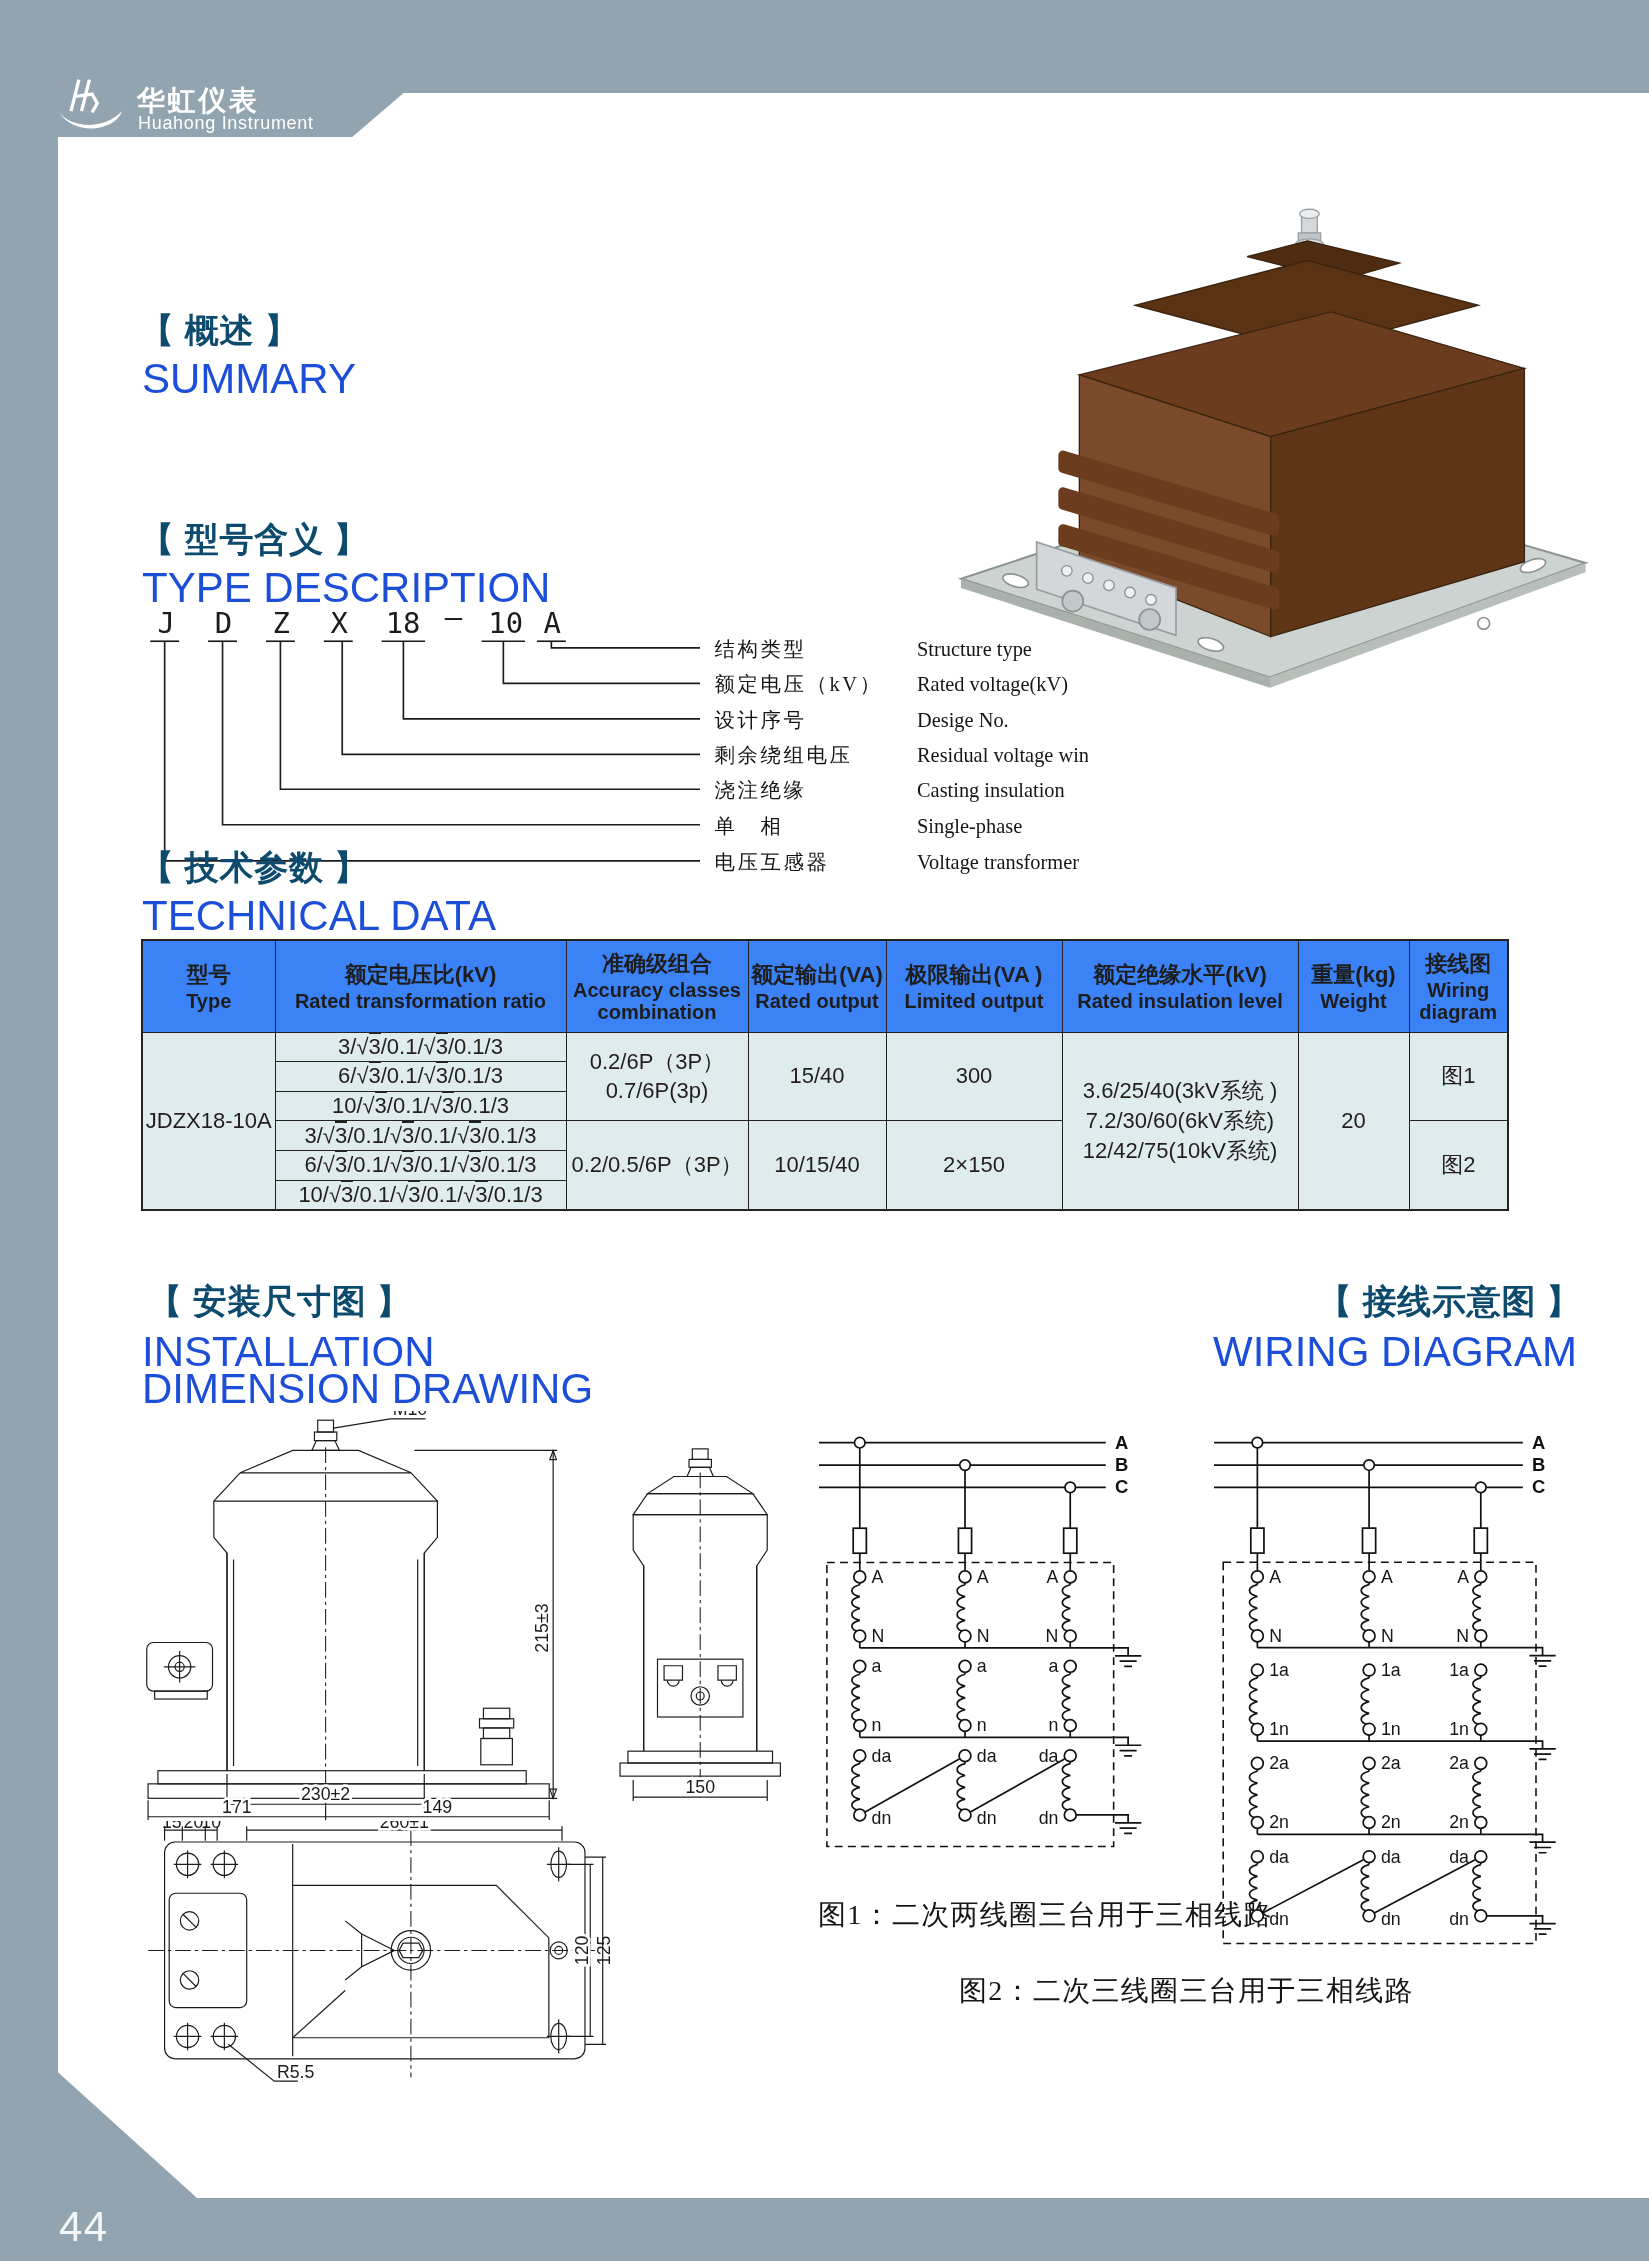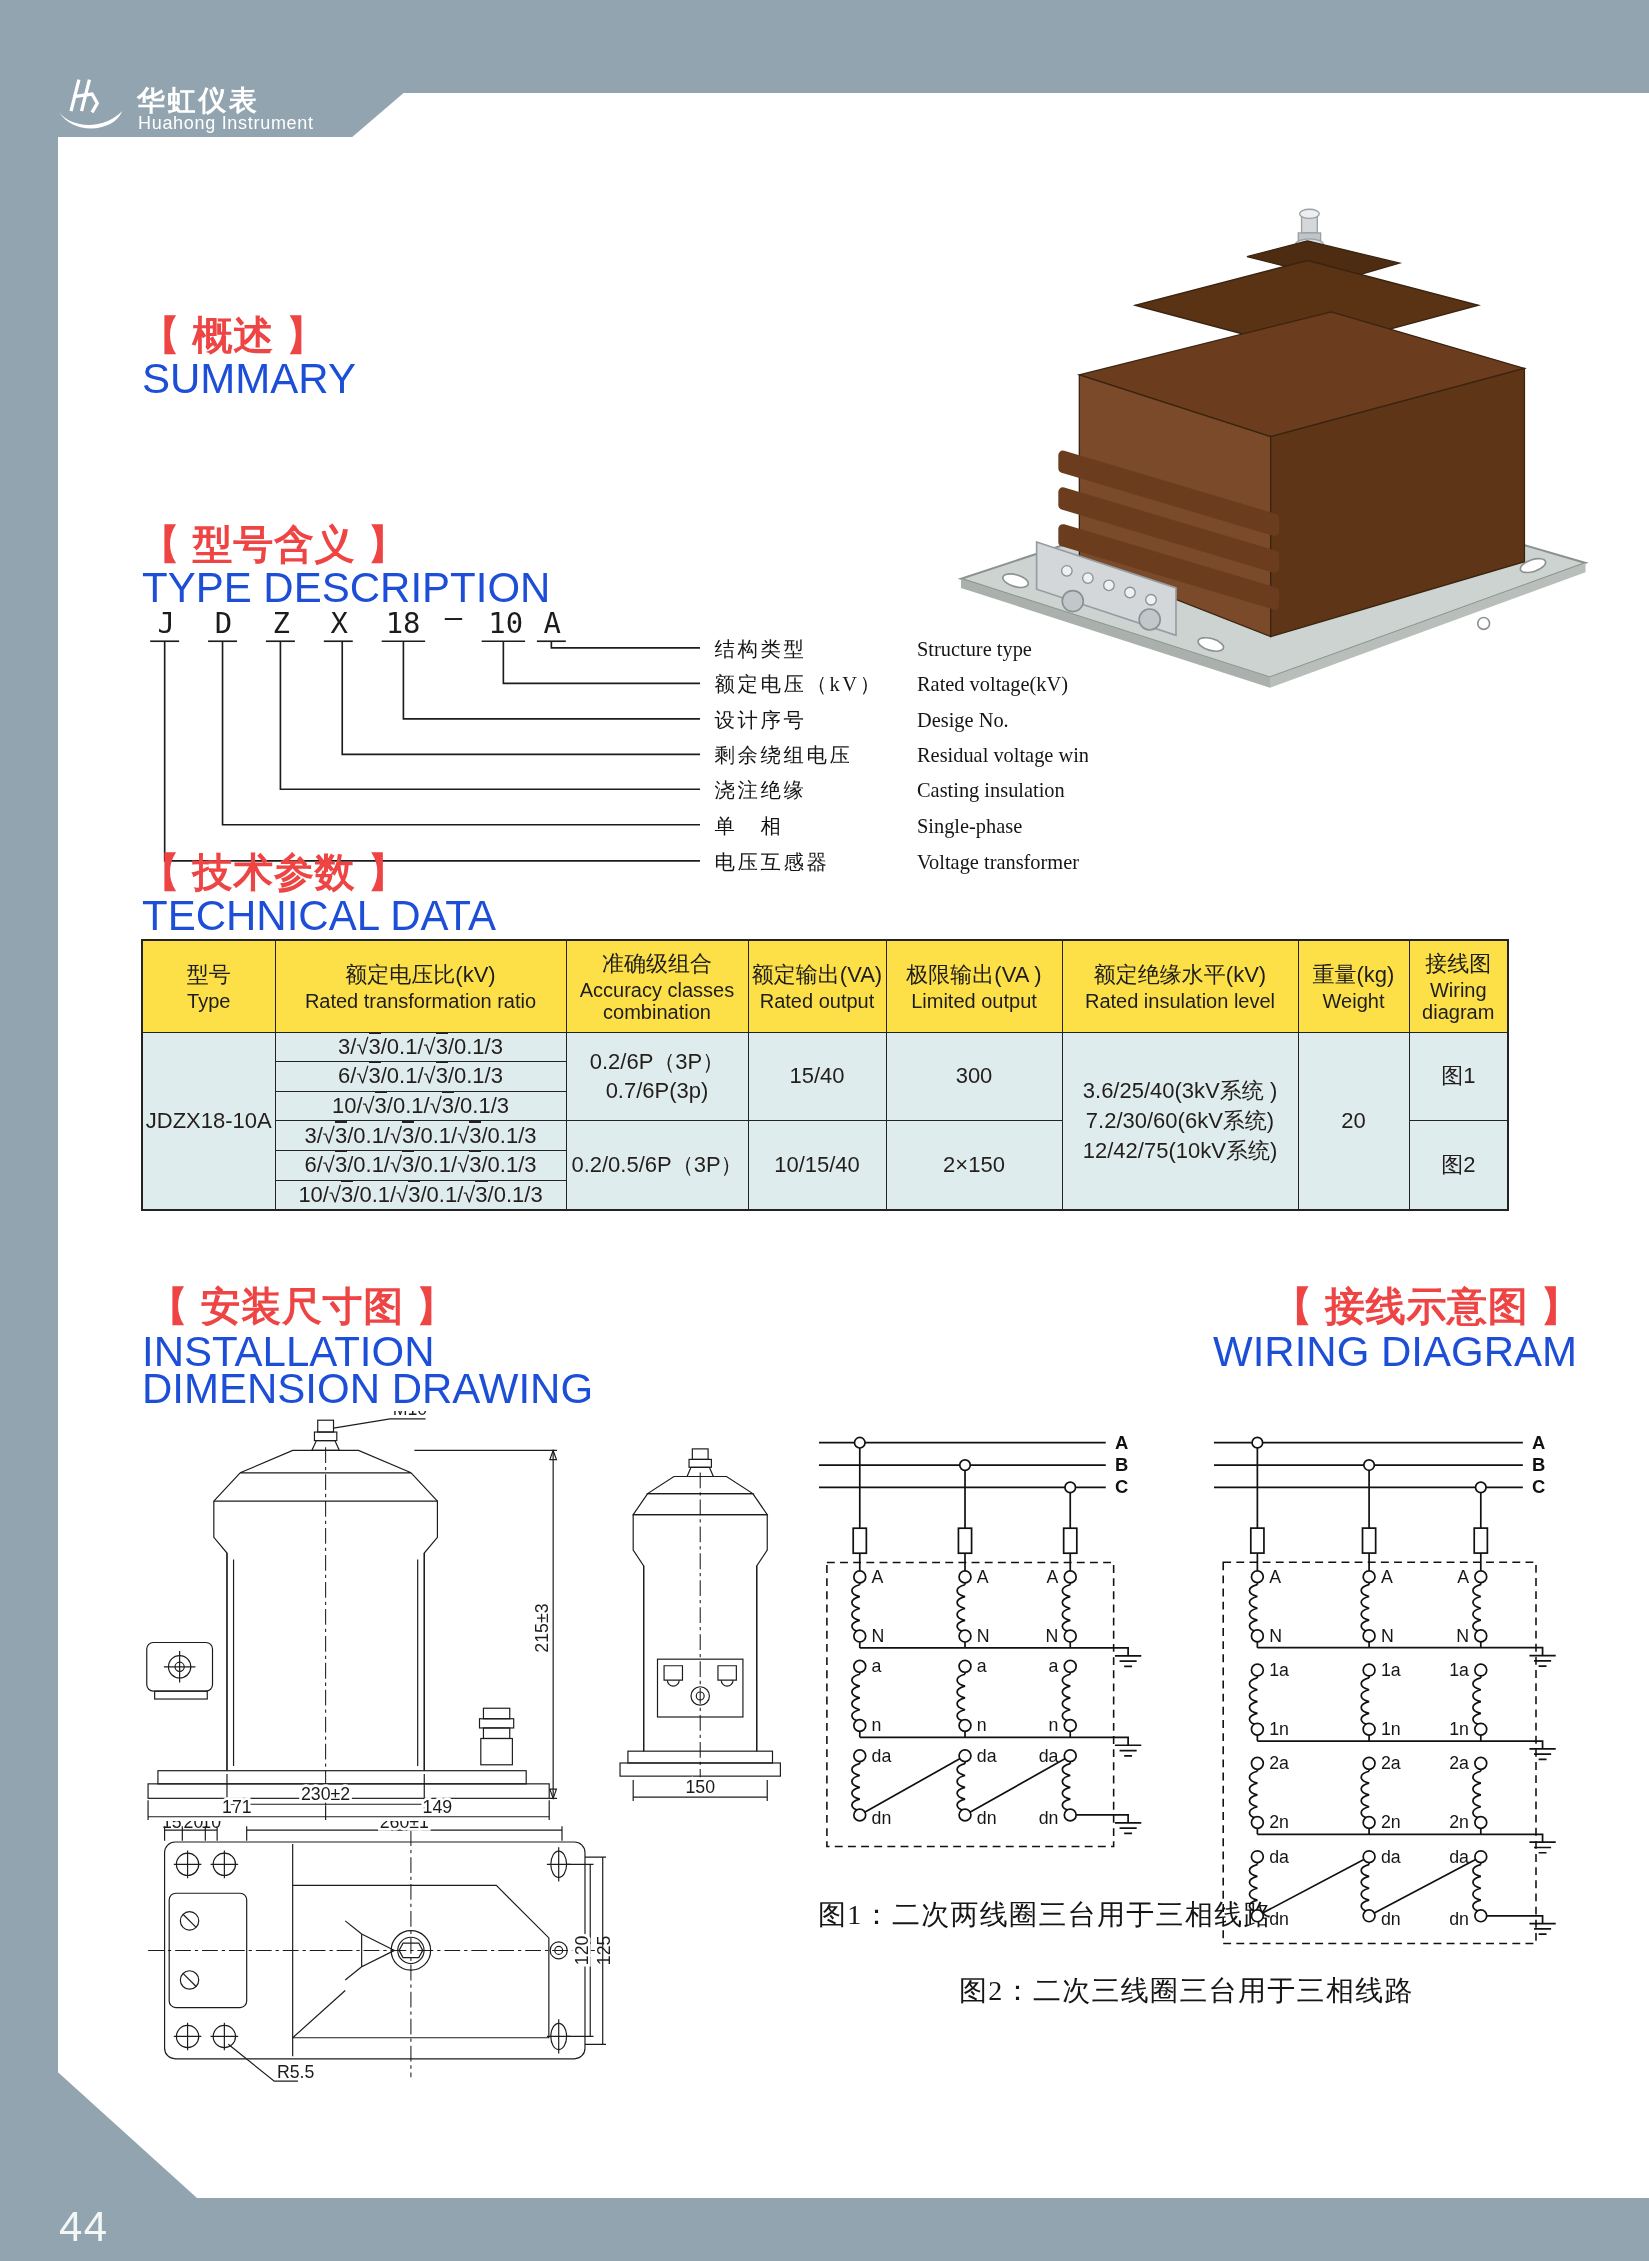--- a/index.html
+++ b/index.html
@@ -14,35 +14,35 @@
   #left-strip{left:0;top:0;width:58px;height:2079px;}
   #bottom-band{left:0;top:2198px;width:1649px;height:63px;}
   #bottom-wedge{left:0;top:2072px;width:197px;height:126px;background:#92a4af;
       clip-path:polygon(0 0,29.3% 0,100% 100%,0 100%);}
   #page-num{left:59px;top:2203px;font-size:42px;color:#f4f7f7;font-weight:400;letter-spacing:1.3px;}
   
   #logo-cn{left:137px;top:82px;font-size:28px;font-weight:700;color:#ffffff;letter-spacing:2.6px;}
   #logo-en{left:138px;top:113px;font-size:18px;color:#ffffff;letter-spacing:0.7px;}
   
   #title{left:139px;top:208px;font-size:72px;font-weight:800;color:#e8541a;letter-spacing:-1.3px;white-space:nowrap;}
-  .h-cn{font-size:40px;font-weight:800;color:#ef4444;letter-spacing:0.7px;white-space:nowrap;}
+  .h-cn{font-size:34px;font-weight:800;color:#0c4a6e;letter-spacing:0.7px;white-space:nowrap;}
   .h-en{font-size:42px;font-weight:400;color:#1d4ed8;letter-spacing:0px;white-space:nowrap;}
   #sum-cn{left:140px;top:308px;}   #sum-en{left:142px;top:355px;}
   #para{left:141px;top:407px;width:862px;font-size:26px;line-height:1.43;text-indent:2em;
         text-align:justify;color:#211c19;}
   #type-cn{left:140px;top:517px;}  #type-en{left:142px;top:564px;}
   #tech-cn{left:140px;top:845px;} #tech-en{left:142px;top:892px;}
   #inst-cn{left:140px;top:1279px;margin-left:8px;} #inst-en1{left:142px;top:1328px;} #inst-en2{left:142px;top:1365px;}
   #wir-cn{right:68px;top:1279px;text-align:right;} #wir-en{right:72px;top:1328px;text-align:right;}
   
   #tech-table{left:141px;top:939px;border-collapse:collapse;table-layout:fixed;width:1365px;}
   #tech-table td,#tech-table th{border:1.3px solid #232323;text-align:center;vertical-align:middle;
         padding:1.3px 2.6px;overflow:hidden;}
   #tech-table{border:2px solid #232323;}
-  #tech-table th{background:#fde047;font-weight:400;height:88px;}
+  #tech-table th{background:#3b82f6;font-weight:700;height:88px;}
   #tech-table td{background:#dfecee;height:26px;font-size:22px;}
   .th-cn{font-size:22px;color:#1d1d1d;} .th-en{font-size:20px;color:#1d1d1d;line-height:1.12;}
   .cell-2line div{line-height:1.35;}
   .rad{white-space:nowrap;}
   .vinc{border-top:2px solid #222;}
   
   svg text{font-family:"Liberation Sans",sans-serif;}
   .dimtxt{font-size:27px;fill:#1c1c1c;}
   .lettertxt{font-size:44px;fill:#1c1c1c;font-family:"DejaVu Sans Mono",monospace;}
   .lbl-cn{font-size:31px;fill:#151515;font-family:"Liberation Serif",serif;letter-spacing:4px;}

